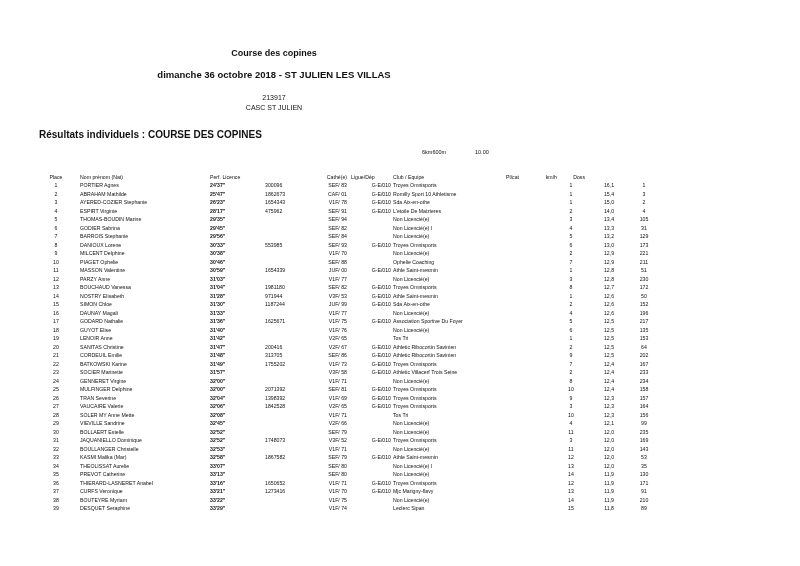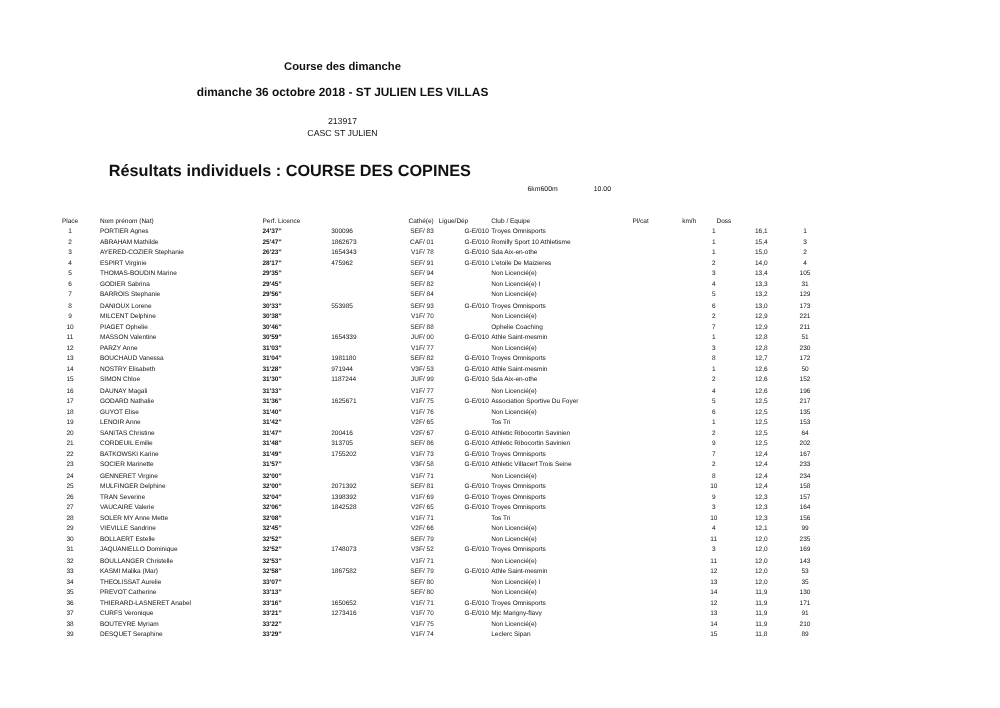--- a/index.html
+++ b/index.html
@@ -4,21 +4,21 @@
 <style>
   html, body { margin:0; padding:0; background:#ffffff; }
   body { width:800px; height:566px; position:relative; overflow:hidden;
          font-family:"Liberation Sans", sans-serif; color:#111; }
   .title { position:absolute; left:0; width:548px; text-align:center; font-weight:bold; }
   #t1 { top:48px; font-size:9px; }
   #t2 { top:69px; font-size:9.5px; }
   .sub { position:absolute; left:0; width:548px; text-align:center; font-size:7px; }
   #s1 { top:94px; }
   #s2 { top:104px; }
-  #section { position:absolute; left:39px; top:129px; font-size:13px; font-weight:bold;margin-left:48px; }
+  #section { position:absolute; left:39px; top:129px; font-size:10px; font-weight:bold; }
   #dist { position:absolute; left:422px; top:149px; font-size:5.5px; }
   #time { position:absolute; left:475px; top:149px; font-size:5.5px; }
   table { position:absolute; left:40px; top:173px; border-collapse:collapse;
           font-size:5.2px; table-layout:fixed; }
   td, th { padding:0; height:8.5px; line-height:8.5px; white-space:nowrap; font-weight:normal; overflow:hidden; }
   th { height:8px; line-height:8px; }
   .c-place { width:32px; text-align:center; }
   .c-name  { width:113px; text-align:left; padding-left:8px; }
   .c-perf  { width:55px; text-align:left; padding-left:17px; font-weight:bold; }
   th.c-perf { font-weight:normal; padding-left:17px; }
@@ -27,21 +27,21 @@
   .c-ligcode { width:22px; text-align:right; padding-right:2px; }
   .c-clubname { width:95px; text-align:left; }
   .c-kmh { width:25px; text-align:left; }
   .c-doss { width:34px; text-align:center; }
   .c-speed { width:48px; text-align:center; }
   .c-bib { width:22px; text-align:center; }
 </style>
 </head>
 <body>
 
-<div id="t1" class="title">Course des dimanche</div>
+<div id="t1" class="title">Course des copines</div>
 <div id="t2" class="title">dimanche 36 octobre 2018 - ST JULIEN LES VILLAS</div>
 <div id="s1" class="sub">213917</div>
 <div id="s2" class="sub">CASC ST JULIEN</div>
 <div id="section">Résultats individuels : COURSE DES COPINES</div>
 <div id="dist">6km600m</div>
 <div id="time">10.00</div>
 
 <table>
   <thead>
     <tr>

